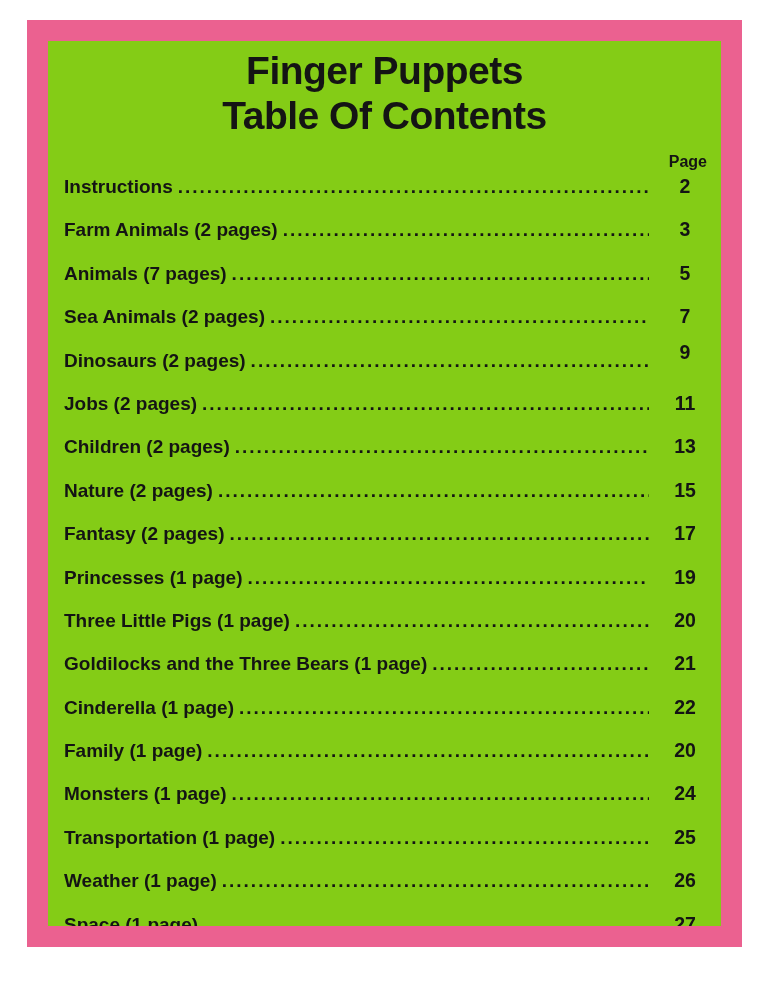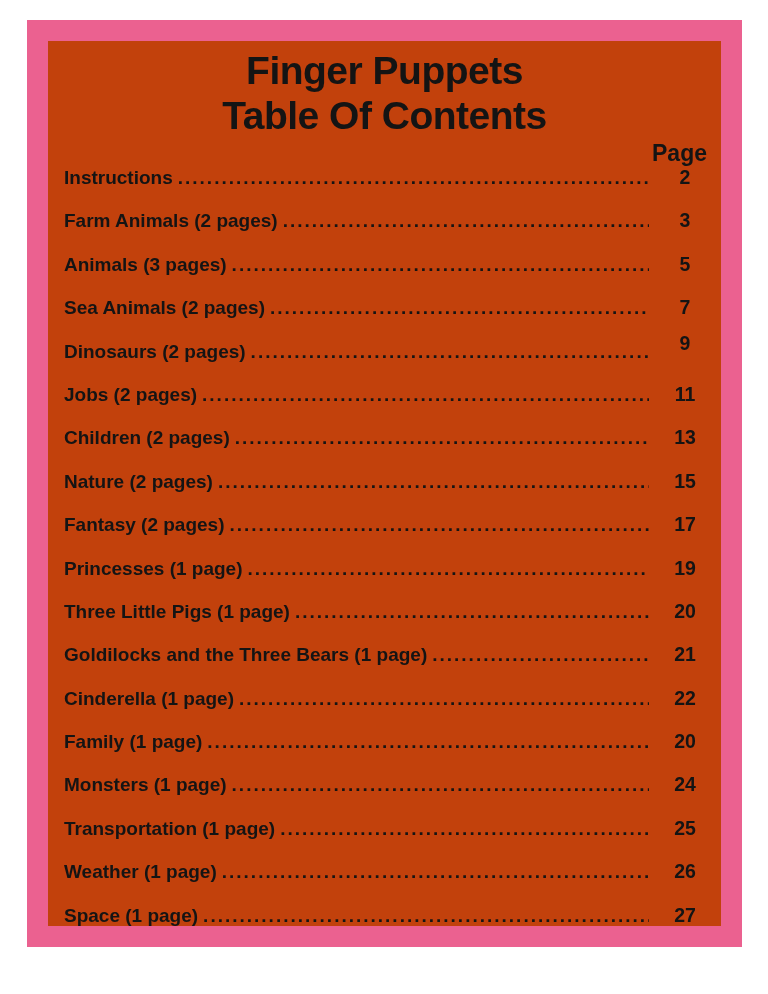--- a/index.html
+++ b/index.html
@@ -23,34 +23,34 @@
     width: 715px;
     height: 927px;
     background: #eb6190;
   }
   .inner {
     position: absolute;
     left: 21px;
     top: 21px;
     right: 21px;
     bottom: 21px;
-    background: #c2410c;
+    background: #84cc16;
     overflow: hidden;
   }
   .title {
     margin: 7px 0 0 0;
     text-align: center;
     font-size: 39px;
     line-height: 45px;
     letter-spacing: -0.5px;
   }
   .title span { display: block; }
   .page-col-header {
-    margin-top: 2px;
-    font-size: 23px;
+    margin-top: 11px;
+    font-size: 16px;
     line-height: 26px;
     text-align: right;
     padding-right: 14px;
   }
   .toc {
     margin-top: -10px;
     padding-left: 16px;
   }
   .row {
     display: flex;
@@ -100,21 +100,21 @@
     <span class="num">2</span>
   </div>
 
   <div class="row">
     <span class="label">Farm Animals (2 pages)</span>
     <span class="dots" aria-hidden="true">..................................................................................................................................</span>
     <span class="num">3</span>
   </div>
 
   <div class="row">
-    <span class="label">Animals (3 pages)</span>
+    <span class="label">Animals (7 pages)</span>
     <span class="dots" aria-hidden="true">..................................................................................................................................</span>
     <span class="num">5</span>
   </div>
 
   <div class="row">
     <span class="label">Sea Animals (2 pages)</span>
     <span class="dots" aria-hidden="true">..................................................................................................................................</span>
     <span class="num">7</span>
   </div>
 

